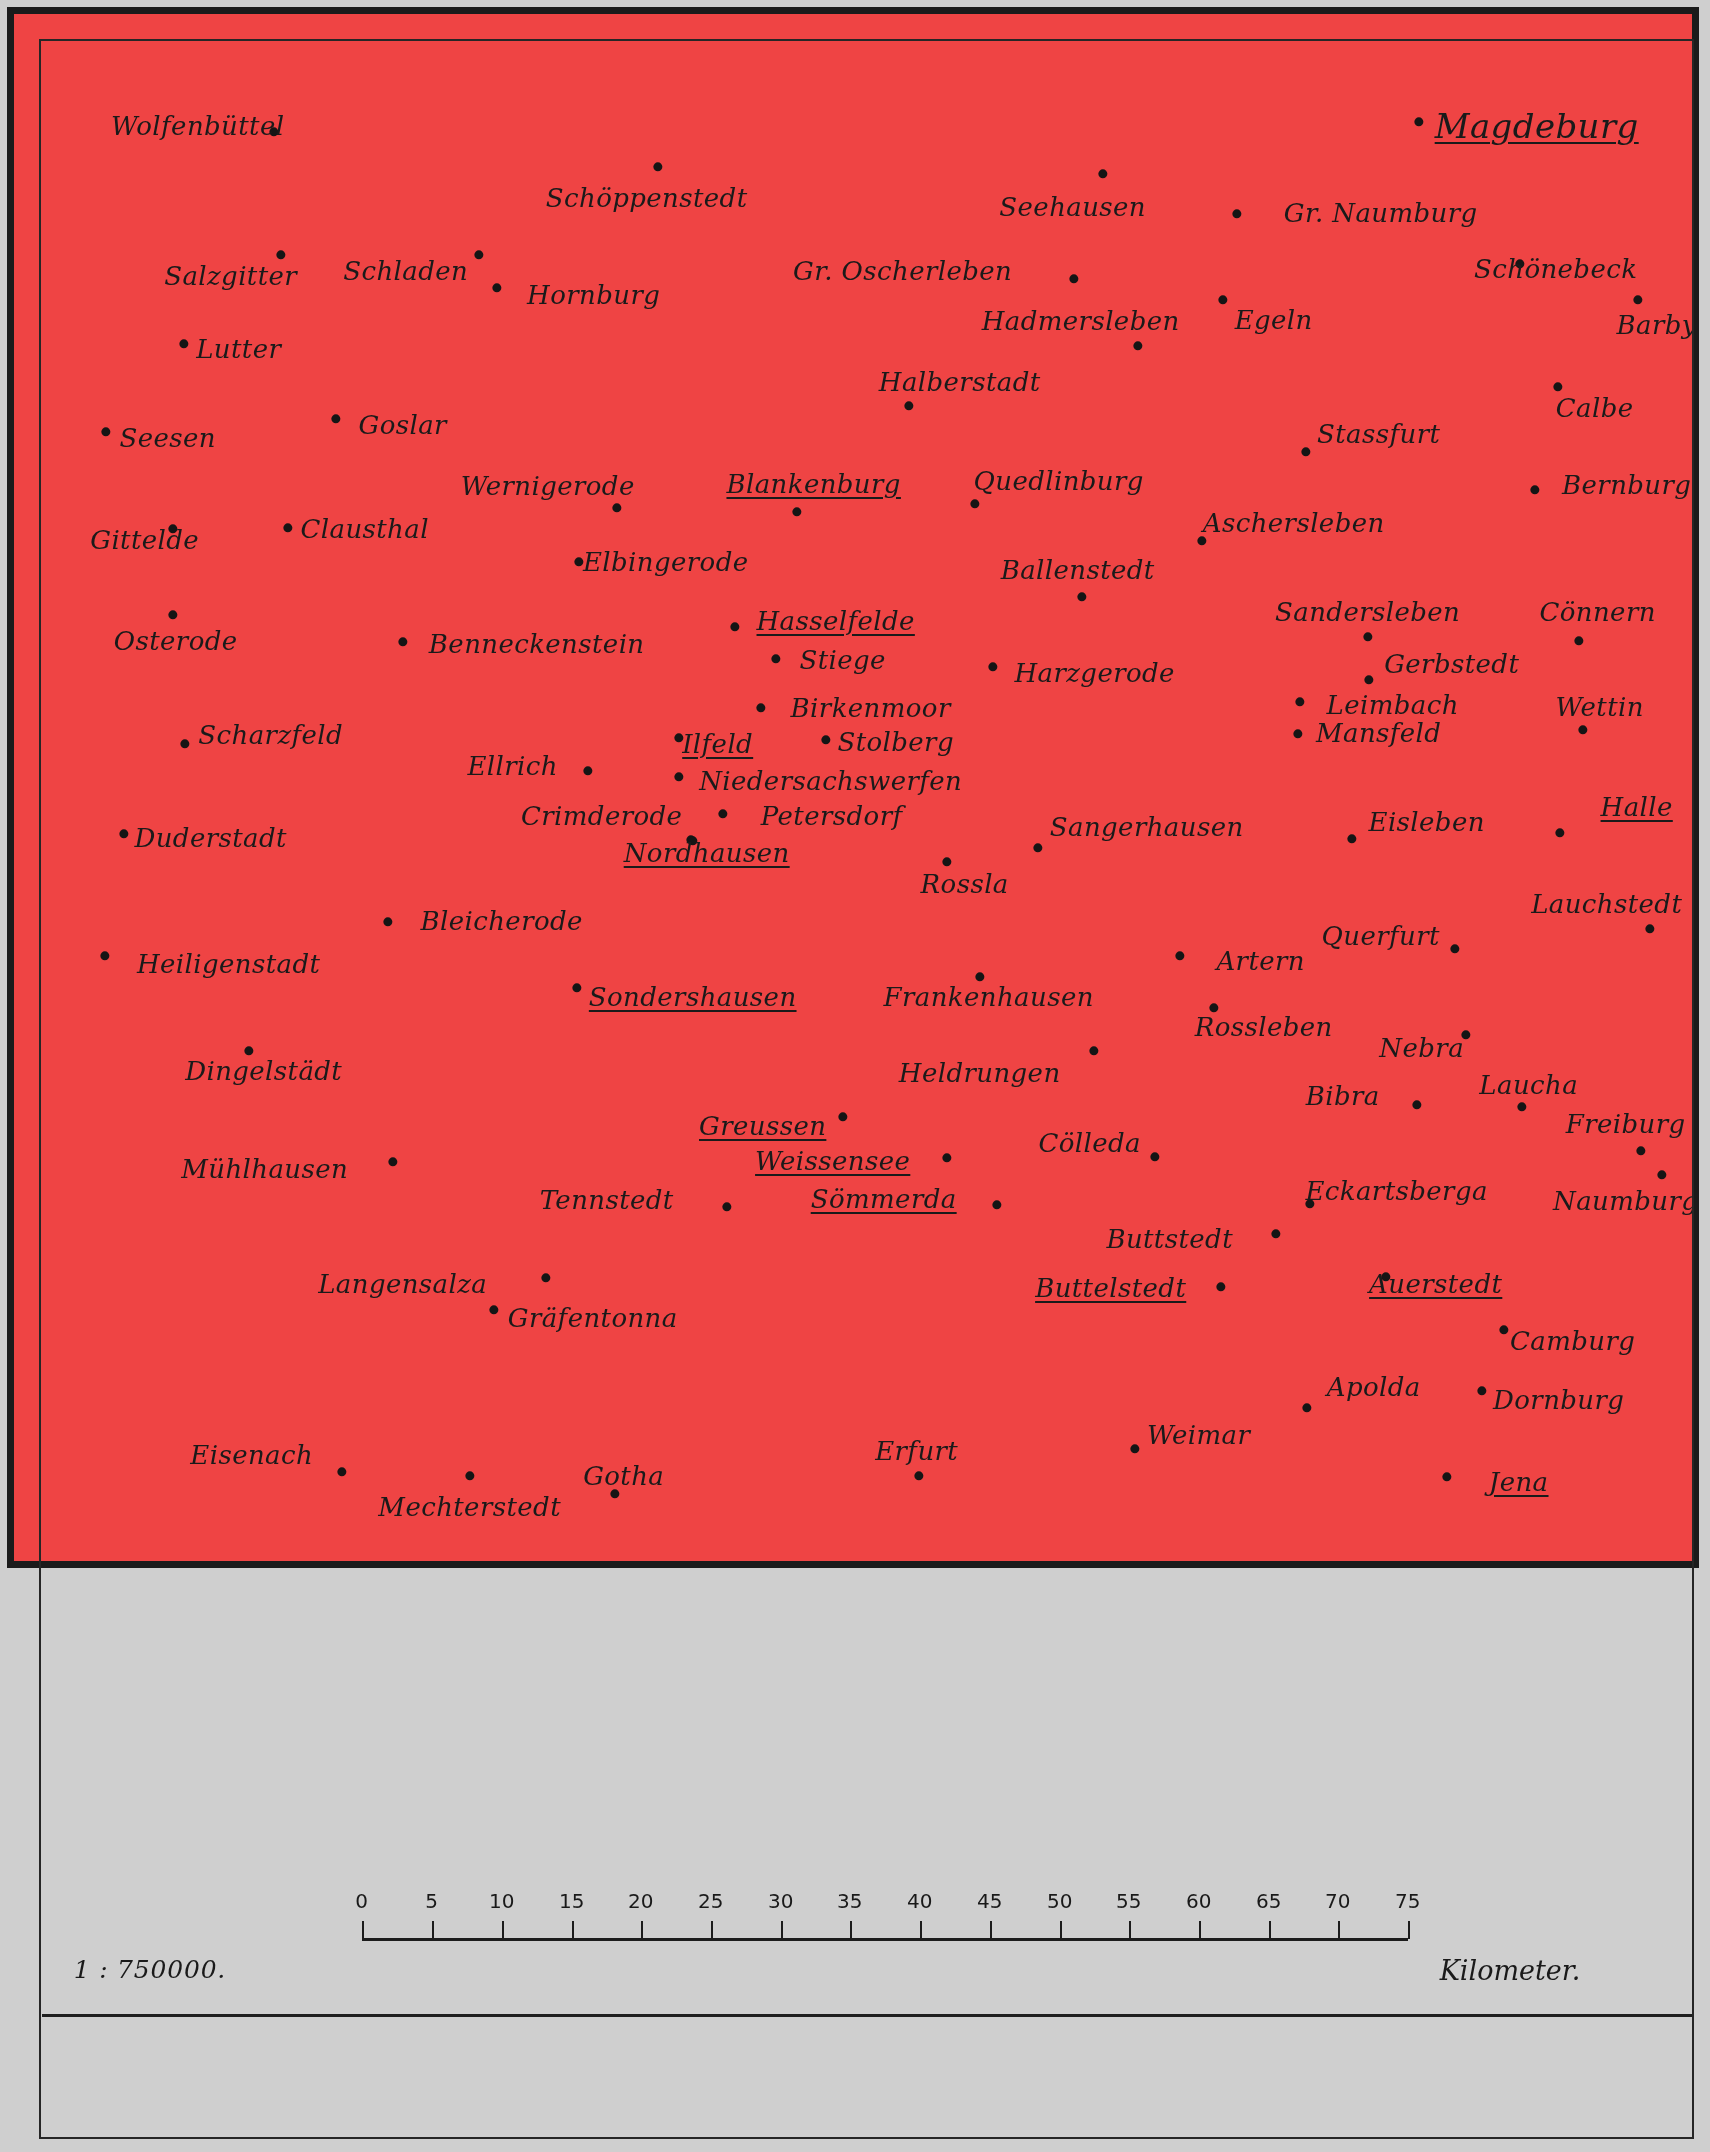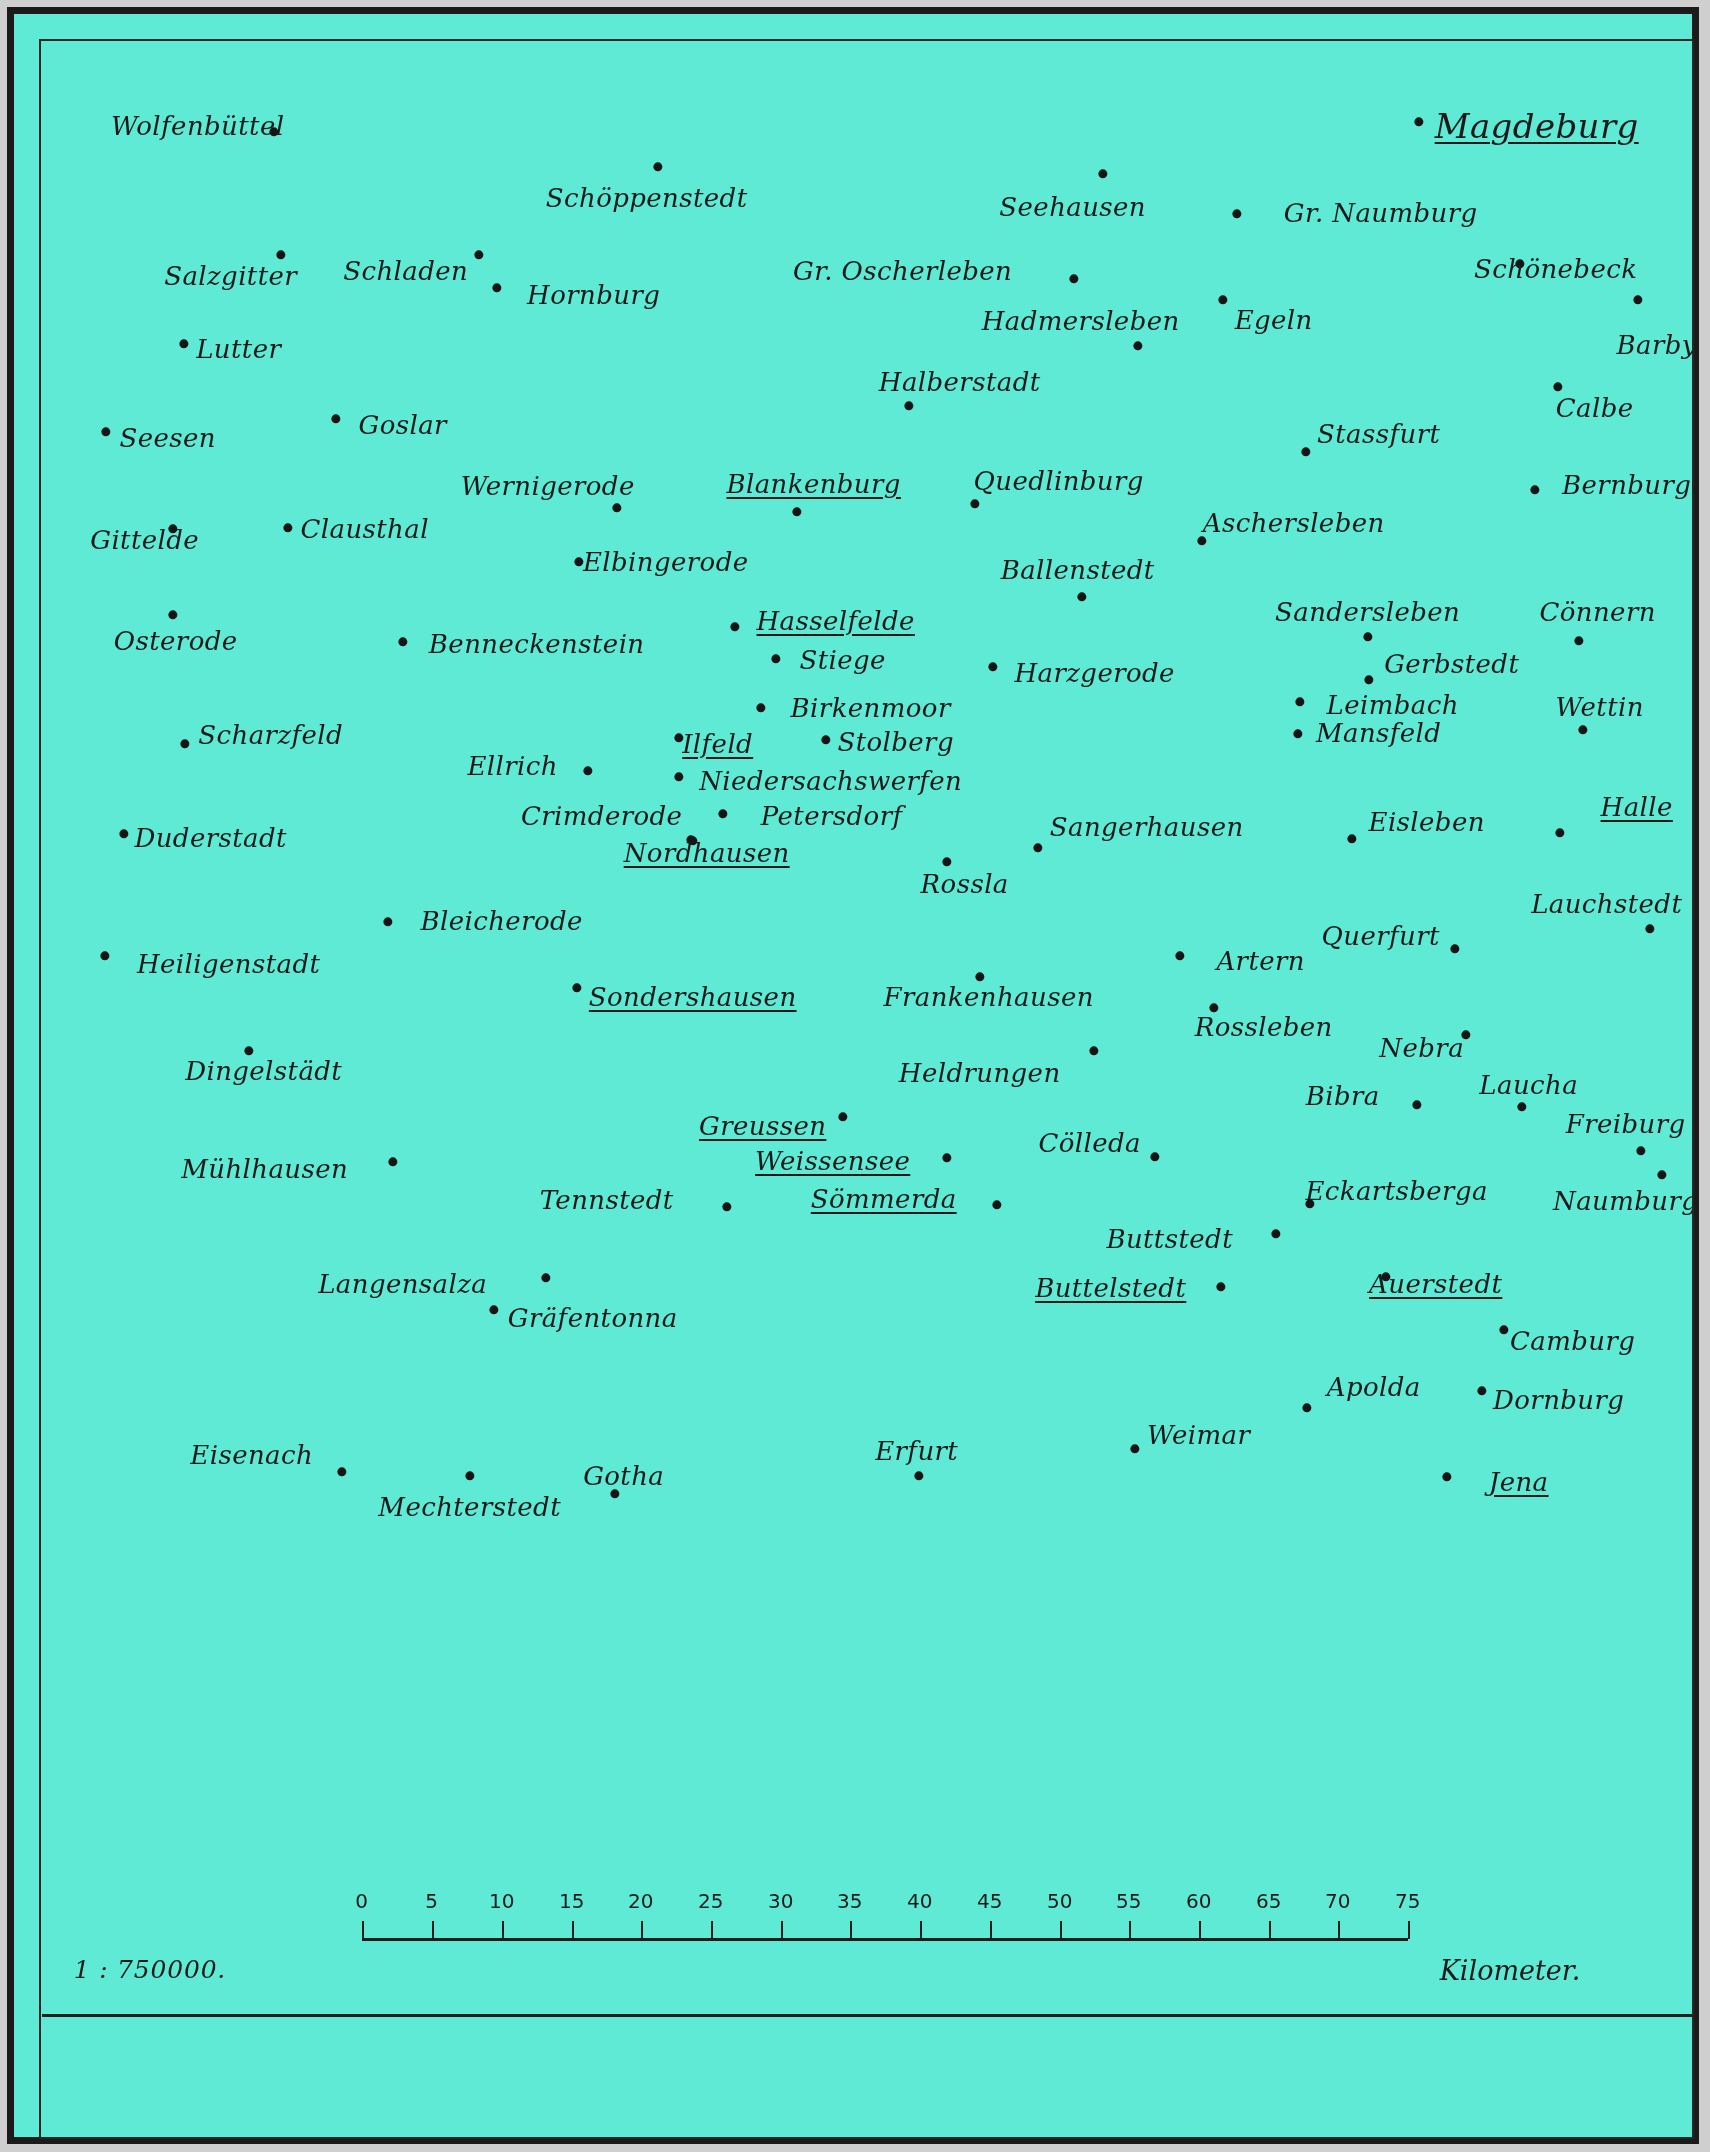--- a/index.html
+++ b/index.html
@@ -14,24 +14,24 @@
     background: #cfcfcf;
     overflow: hidden;
     font-family: "DejaVu Serif", serif;
   }
   
   #frame-outer {
     position: absolute;
     left: 6.7px;
     top: 6.7px;
     width: 1692px;
-    height: 2137px;
+    height: 1561px;
     border: 7.6px solid #1b1b1b;
     box-sizing: border-box;
-    background: #5eead4;
+    background: #ef4444;
   }
   #frame-inner {
     position: absolute;
     left: 25px;
     top: 25px;
     width: 1655px;
     height: 2100px;
     border: 2.5px solid #262626;
     box-sizing: border-box;
   }
@@ -213,21 +213,21 @@
           <div class="city">
             <span class="dot" style="left: 1181px; top: 258px;"></span>
             <span class="label" style="left: 1232px; top: 278px;">Egeln</span>
           </div>
           <div class="city">
             <span class="dot" style="left: 142px; top: 302px;"></span>
             <span class="label" style="left: 197px; top: 307px;">Lutter</span>
           </div>
           <div class="city">
             <span class="dot" style="left: 1596px; top: 258px;"></span>
-            <span class="label" style="left: 1615px; top: 303px; text-align: right;">Barby</span>
+            <span class="label" style="left: 1615px; top: 283px; text-align: right;">Barby</span>
           </div>
           <div class="city">
             <span class="dot" style="left: 867px; top: 364px;"></span>
             <span class="label" style="left: 918px; top: 340px;">Halberstadt</span>
           </div>
           <div class="city">
             <span class="dot" style="left: 1516px; top: 345px;"></span>
             <span class="label" style="left: 1553px; top: 366px;">Calbe</span>
           </div>
           <div class="city">

